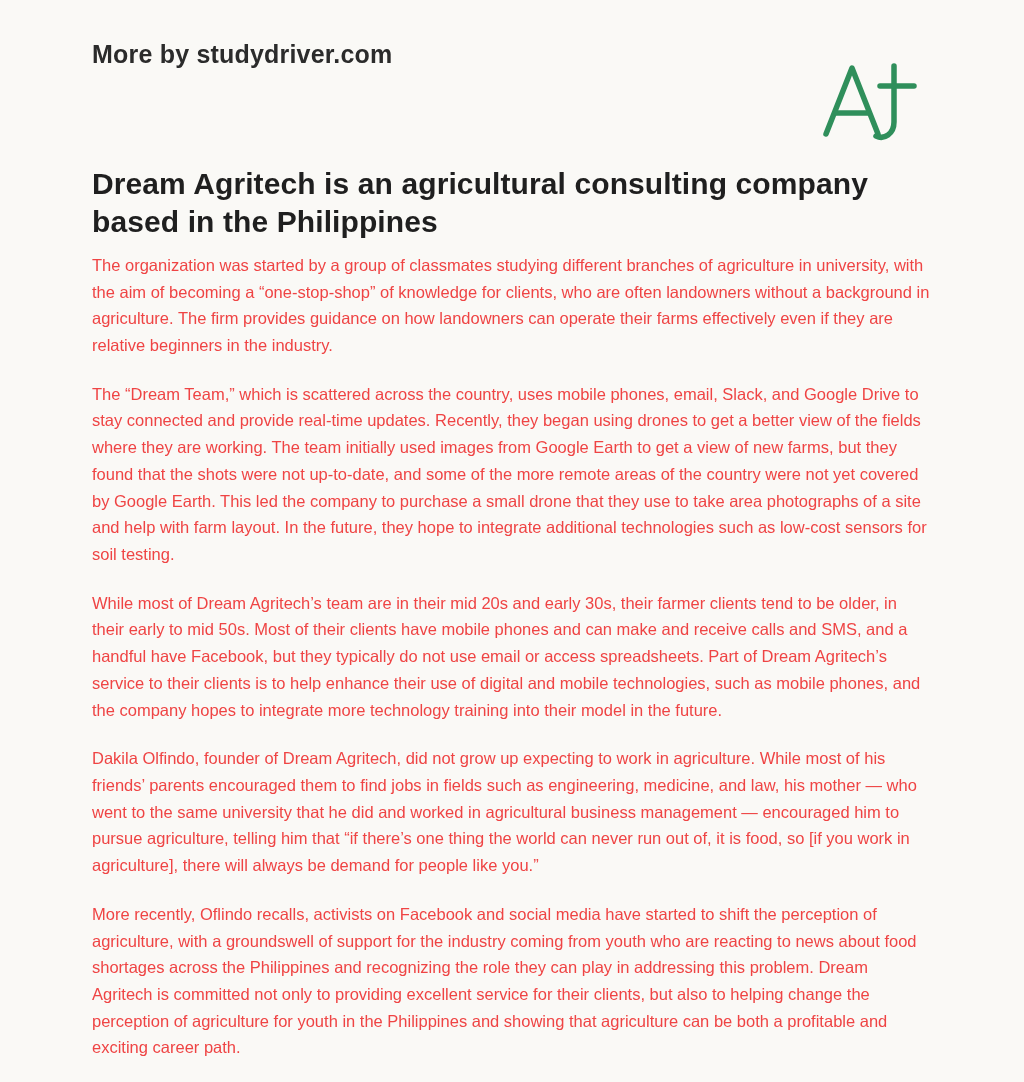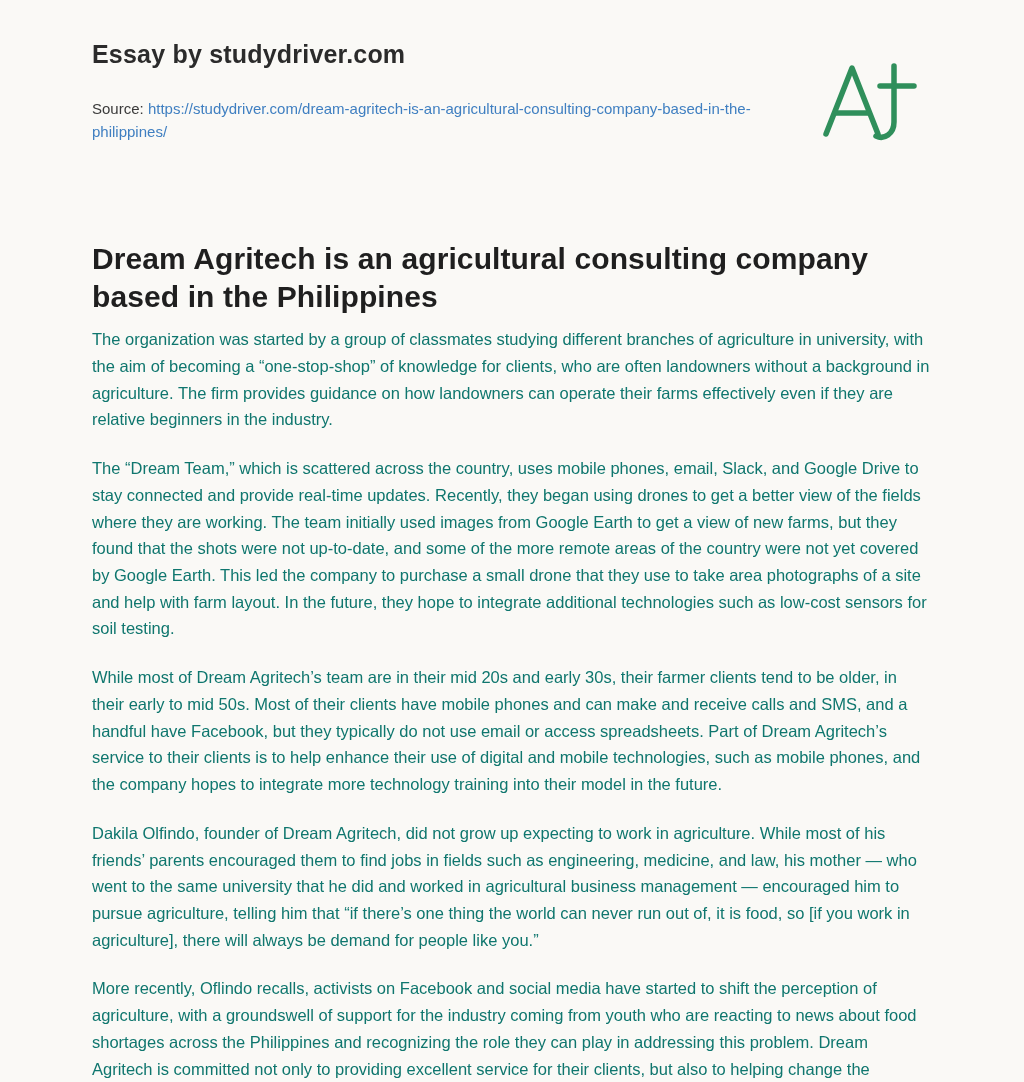--- a/index.html
+++ b/index.html
@@ -57,36 +57,32 @@
     font-size: 30px;
     line-height: 1.28;
     font-weight: bold;
     color: #1f1f1f;
     max-width: 830px;
     letter-spacing: 0.1px;
   }
   .body-text p {
     font-size: 16.5px;
     line-height: 1.62;
-    color: #0f766e;
+    color: #ef4444;
     margin: 0 0 22px 0;
     max-width: 845px;
   }
 </style>
 </head>
 <body>
 
 <div class="page">
 
-  <div class="essay-by">Essay by studydriver.com</div>
+  <div class="essay-by">More by studydriver.com</div>
 
-  <div class="source-row">
-    <span class="source-label">Source:</span>
-    <a class="source-link" href="#">https://studydriver.com/dream-agritech-is-an-agricultural-consulting-company-based-in-the-philippines/</a>
-  </div>
 
   <div class="logo">
     <svg viewBox="0 0 110 90" width="110" height="90" aria-hidden="true">
       <g fill="none" stroke="#2f8f5b" stroke-width="5.5" stroke-linecap="round" stroke-linejoin="round">
         <path d="M8 76 L34 10 L60 76"></path>
         <path d="M18 55 L50 55"></path>
         <path d="M76 8 L76 64 C76 76 66 82 58 78"></path>
         <path d="M62 28 L96 28"></path>
       </g>
     </svg>

